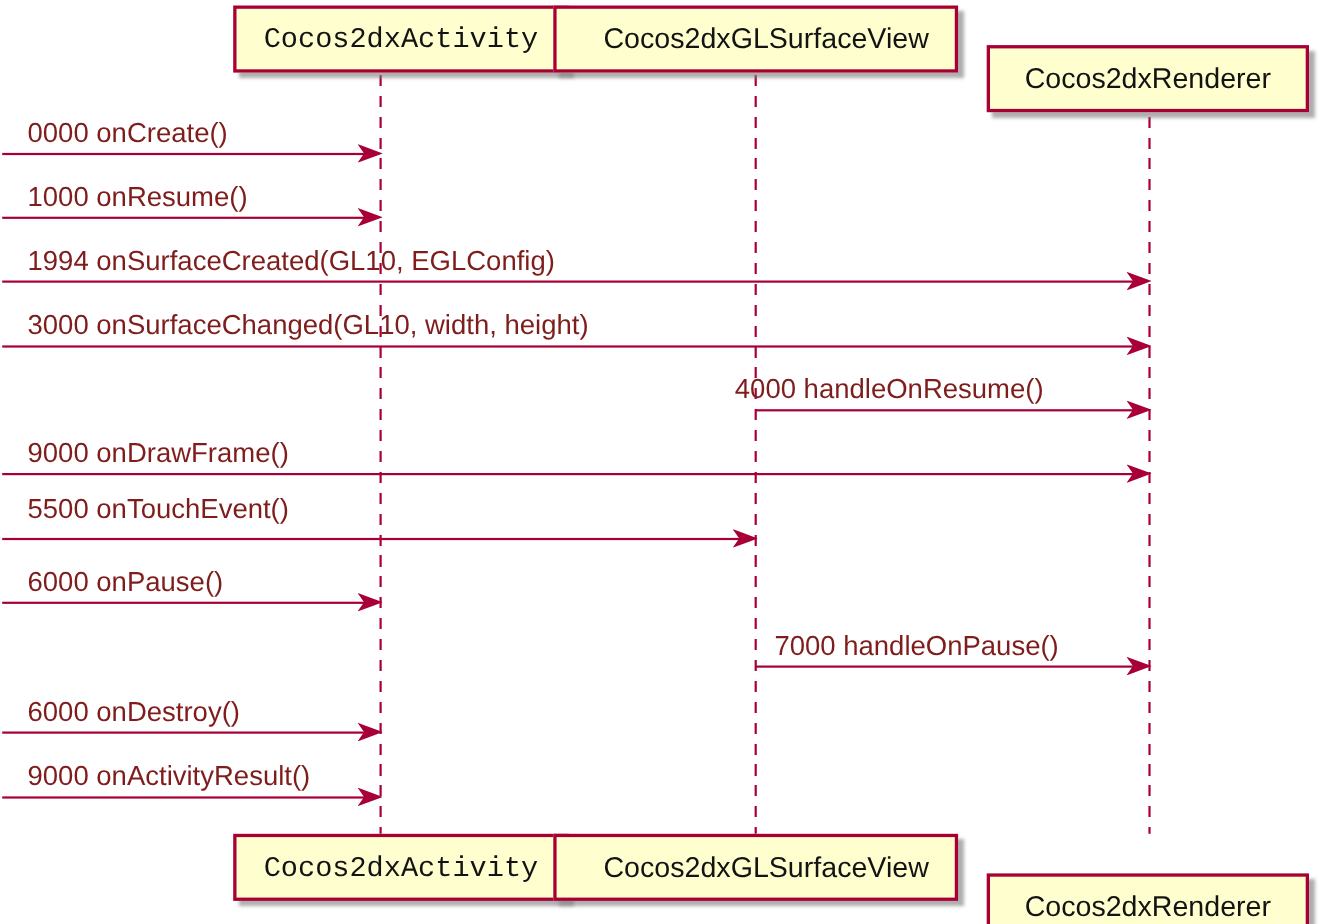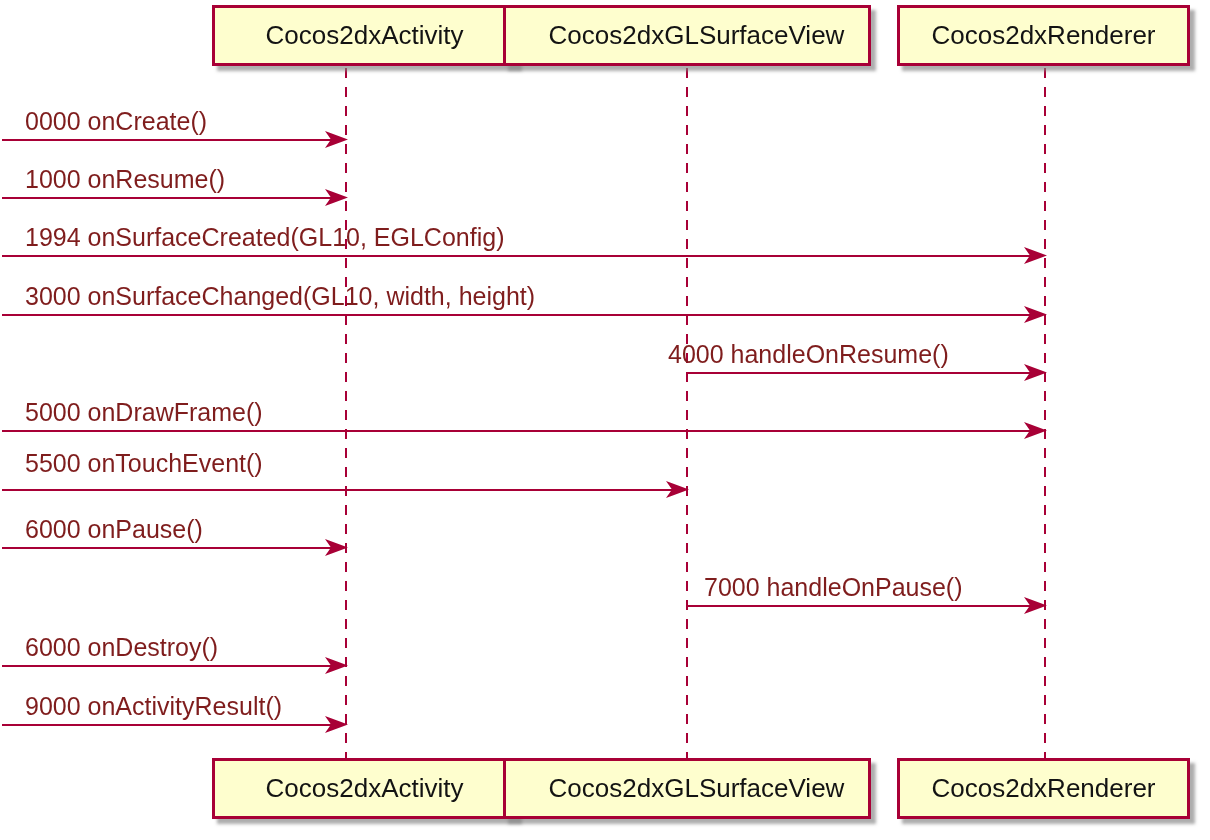--- a/index.html
+++ b/index.html
@@ -20,23 +20,23 @@
     color: #131313;
     font-size: 26px;
     display: flex;
     align-items: center;
     justify-content: center;
     white-space: nowrap;
     box-shadow: 5px 5px 3px rgba(130,130,130,0.65);
   }
   .pbox.top { top: 5px; }
   .pbox.bottom { top: 758px; }
-  .pbox.activity  { left: 212px; width: 305px; }
+  .pbox.activity  { left: 212px; width: 305px; font-family: Liberation Mono, monospace; }
   .pbox.glsurface { left: 503px; width: 368px; padding-left: 19px; }
-  .pbox.renderer  { left: 897px; width: 293px; }
+  .pbox.renderer  { left: 897px; width: 293px; margin-top: 36px; }
   .lifeline {
     position: absolute;
     top: 68px;
     height: 690px;
     width: 2px;
     background: repeating-linear-gradient(to bottom, #A80036 0px, #A80036 10px, transparent 10px, transparent 19px);
   }
   .lifeline.activity  { left: 345px; }
   .lifeline.glsurface { left: 686px; }
   .lifeline.renderer  { left: 1044px; }
@@ -86,21 +86,21 @@
       <div class="msg-head" style="left: 325px; top: 189px;"></div>
       <div class="msg-label" style="left: 25px; top: 222px;">1994 onSurfaceCreated(GL10, EGLConfig)</div>
       <div class="msg-line" style="left: 2px; top: 255px; width: 1035px;"></div>
       <div class="msg-head" style="left: 1024px; top: 247px;"></div>
       <div class="msg-label" style="left: 25px; top: 281px;">3000 onSurfaceChanged(GL10, width, height)</div>
       <div class="msg-line" style="left: 2px; top: 314px; width: 1035px;"></div>
       <div class="msg-head" style="left: 1024px; top: 306px;"></div>
       <div class="msg-label" style="left: 668px; top: 339px; text-align: center;">4000 handleOnResume()</div>
       <div class="msg-line" style="left: 687px; top: 372px; width: 350px;"></div>
       <div class="msg-head" style="left: 1024px; top: 364px;"></div>
-      <div class="msg-label" style="left: 25px; top: 397px;">5000 onDrawFrame()</div>
+      <div class="msg-label" style="left: 25px; top: 397px;">9000 onDrawFrame()</div>
       <div class="msg-line" style="left: 2px; top: 430px; width: 1035px;"></div>
       <div class="msg-head" style="left: 1024px; top: 422px;"></div>
       <div class="msg-label" style="left: 25px; top: 448px;">5500 onTouchEvent()</div>
       <div class="msg-line" style="left: 2px; top: 489px; width: 677px;"></div>
       <div class="msg-head" style="left: 666px; top: 481px;"></div>
       <div class="msg-label" style="left: 25px; top: 514px;">6000 onPause()</div>
       <div class="msg-line" style="left: 2px; top: 547px; width: 336px;"></div>
       <div class="msg-head" style="left: 325px; top: 539px;"></div>
       <div class="msg-label" style="left: 704px; top: 572px;">7000 handleOnPause()</div>
       <div class="msg-line" style="left: 687px; top: 605px; width: 350px;"></div>

